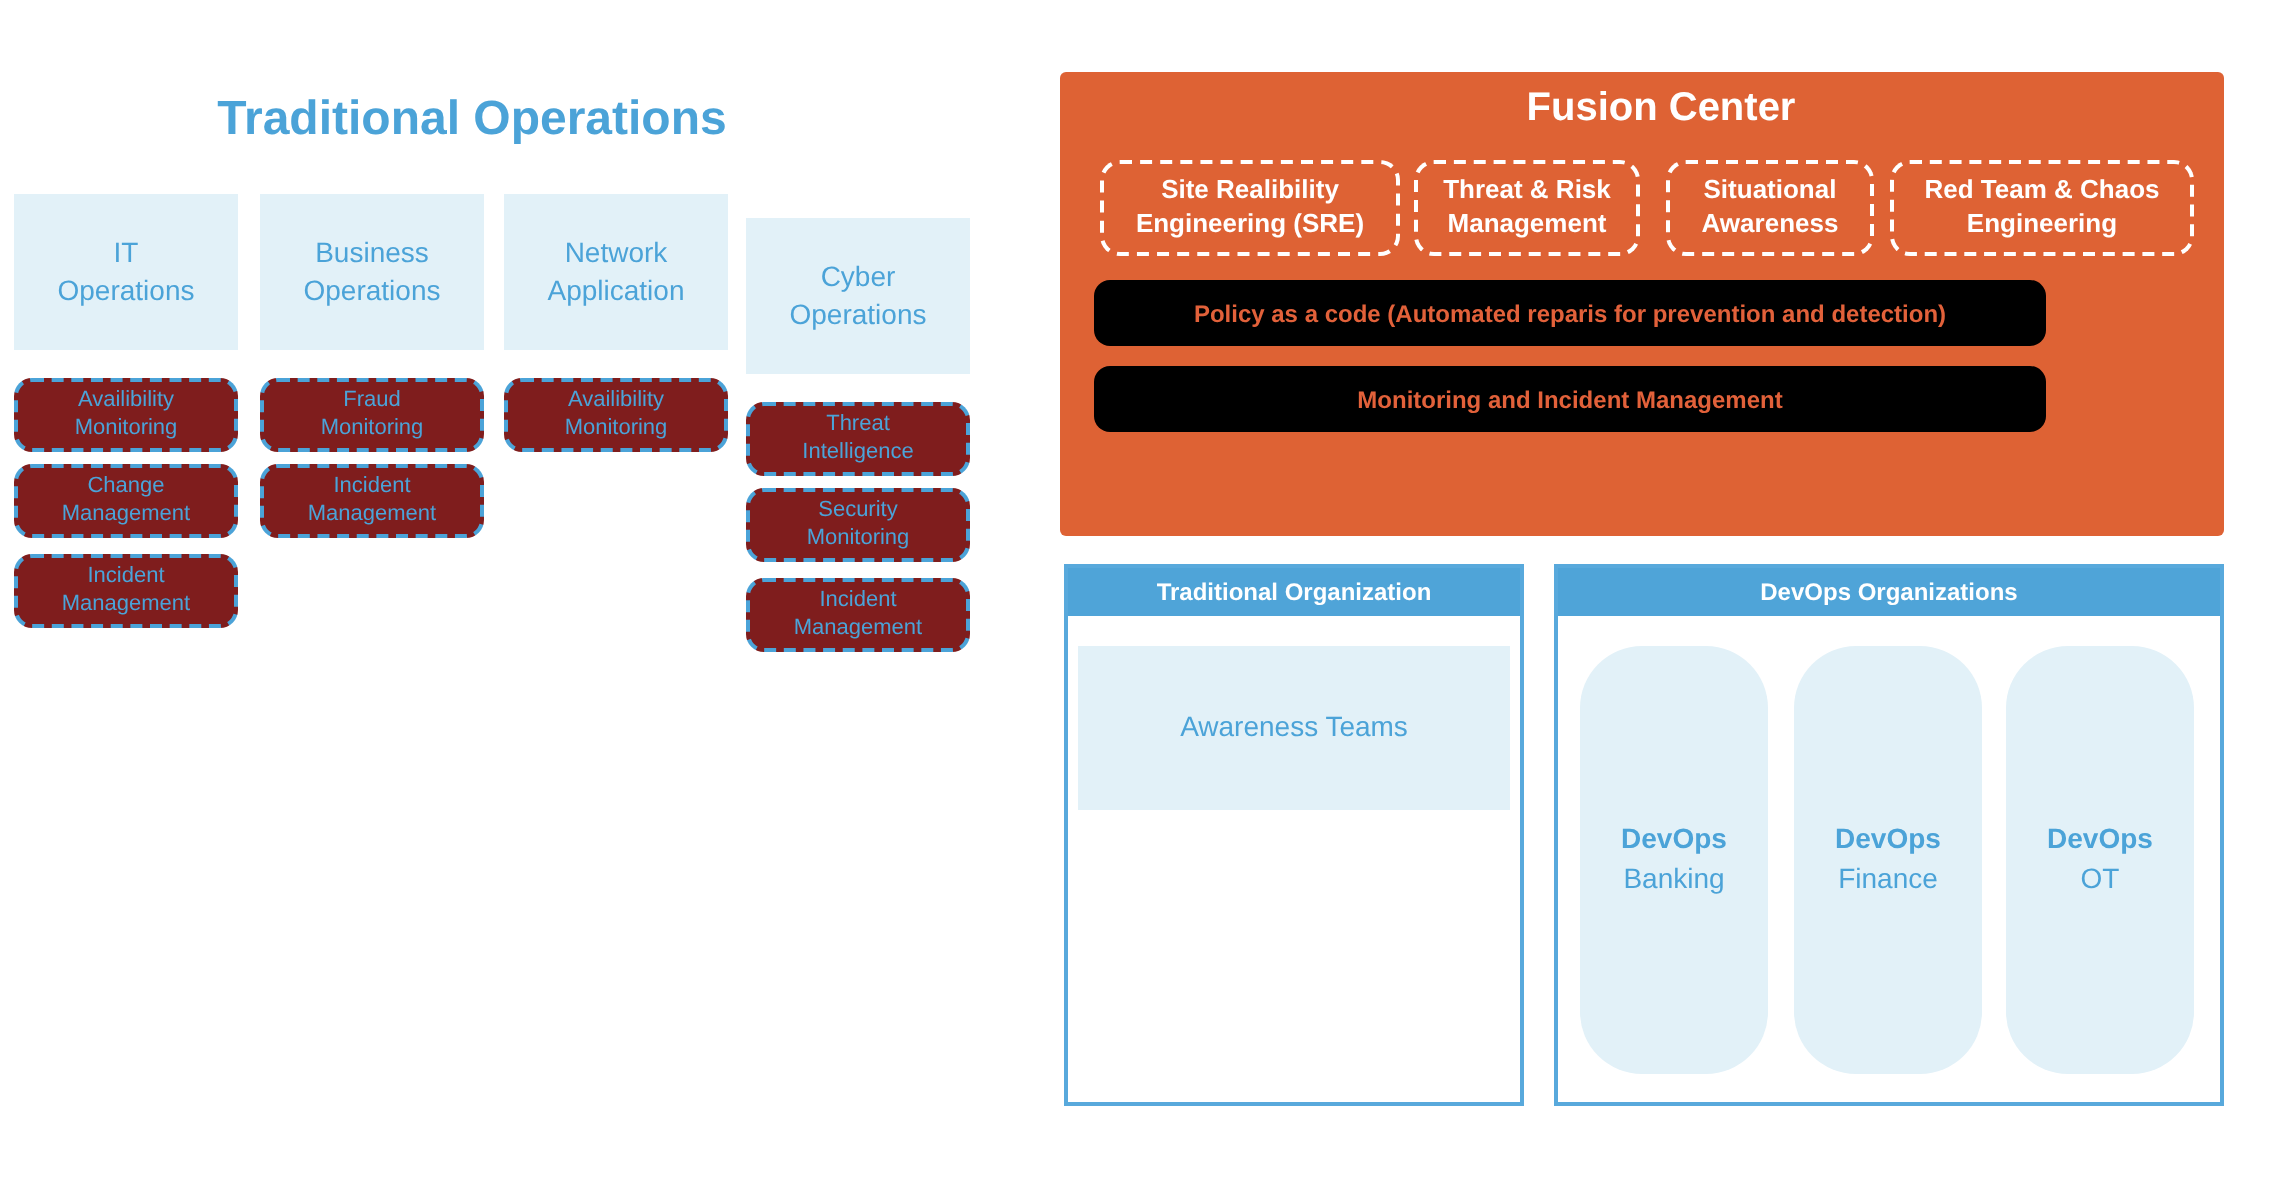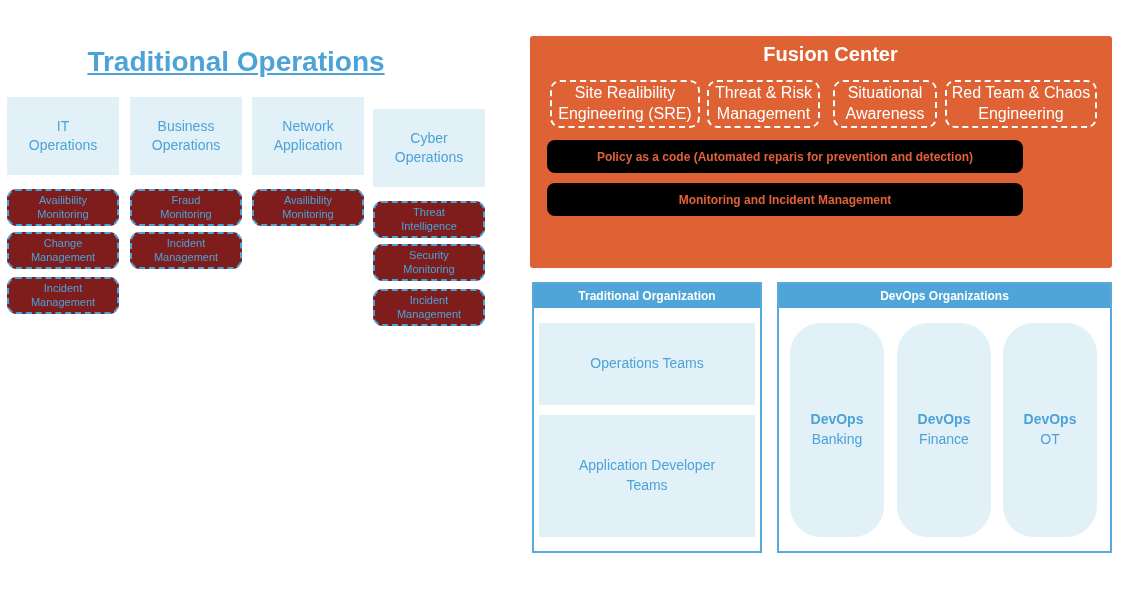--- a/index.html
+++ b/index.html
@@ -1,21 +1,21 @@
 <!DOCTYPE html>
 <html style="--orange: #DE6234; --orange-text: #E2613A; --blue: #4BA3D8; --light-blue-fill: #E2F1F8; --header-blue: #4FA4D8; --panel-border-blue: #58A9DC;"><head>
 <meta charset="utf-8">
 <style>
   html,body { margin:0; padding:0; background:#ffffff; font-family:"Liberation Sans", sans-serif; }
   .canvas { position:relative; width:1135px; height:600px; background:#fff; overflow:hidden; }
 
   
   .left-title {
     position:absolute; left:0; top:46px; width:472px; text-align:center;
-    font-size:28px; font-weight:bold; color:var(--blue,#4BA3D8);text-decoration:underline;
+    font-size:24px; font-weight:bold; color:var(--blue,#4BA3D8);
   }
   .op-box {
     position:absolute; top:97px; width:112px; height:78px;
     background:var(--light-blue-fill,#E2F1F8); color:var(--blue,#4BA3D8);
     display:flex; align-items:center; justify-content:center; text-align:center;
     font-size:14px; line-height:1.35; white-space:pre-line;
   }
   .dash-box {
     position:absolute; width:112px; height:37px; box-sizing:border-box;
     border:2px dashed var(--blue,#4BA3D8); border-radius:9px;
@@ -31,21 +31,21 @@
     position:absolute; left:530px; top:36px; width:582px; height:232px;
     background:var(--orange,#DE6234); border-radius:3px;
   }
   .fusion-title {
     position:absolute; top:7px; left:0; right:0; text-align:center;
     color:#fff; font-size:20px; font-weight:bold;margin-left:19px;
   }
   .fusion-dash {
     position:absolute; top:44px; height:48px; box-sizing:border-box;
     border:2px dashed #fff; border-radius:10px; color:#fff;
-    font-weight:normal; font-size:16px; line-height:1.3; white-space:pre-line;
+    font-weight:bold; font-size:13px; line-height:1.3; white-space:pre-line;
     display:flex; align-items:center; justify-content:center; text-align:center;
   }
   .fd0 { left:20px;  width:150px; }
   .fd1 { left:177px; width:113px; }
   .fd2 { left:303px; width:104px; }
   .fd3 { left:415px; width:152px; }
   .fusion-bar {
     position:absolute; left:17px; width:476px; height:33px;
     background:#000000; border-radius:8px;
     color:var(--orange-text,#E2613A); font-weight:bold; font-size:12px;
@@ -132,23 +132,21 @@
 Awareness</div>
     <div class="fusion-dash fd3">Red Team &amp; Chaos
 Engineering</div>
 
     <div class="fusion-bar fb0">Policy as a code (Automated reparis for prevention and detection)</div>
     <div class="fusion-bar fb1">Monitoring and Incident Management</div>
   </div>
 
   <div class="org-panel traditional-org">
     <div class="org-header">Traditional Organization</div>
-    <div class="team-box tb0">Operations Teams</div>
-    <div class="team-box tb1">Application Developer
-Teams</div>
+    <div class="team-box tb0">Awareness Teams</div>
   </div>
 
   <div class="org-panel devops-org">
     <div class="org-header">DevOps Organizations</div>
 
     <div class="devops-col dc0">
       <span class="devops-name">DevOps</span>
       <span class="devops-unit">Banking</span>
     </div>
     <div class="devops-col dc1">

